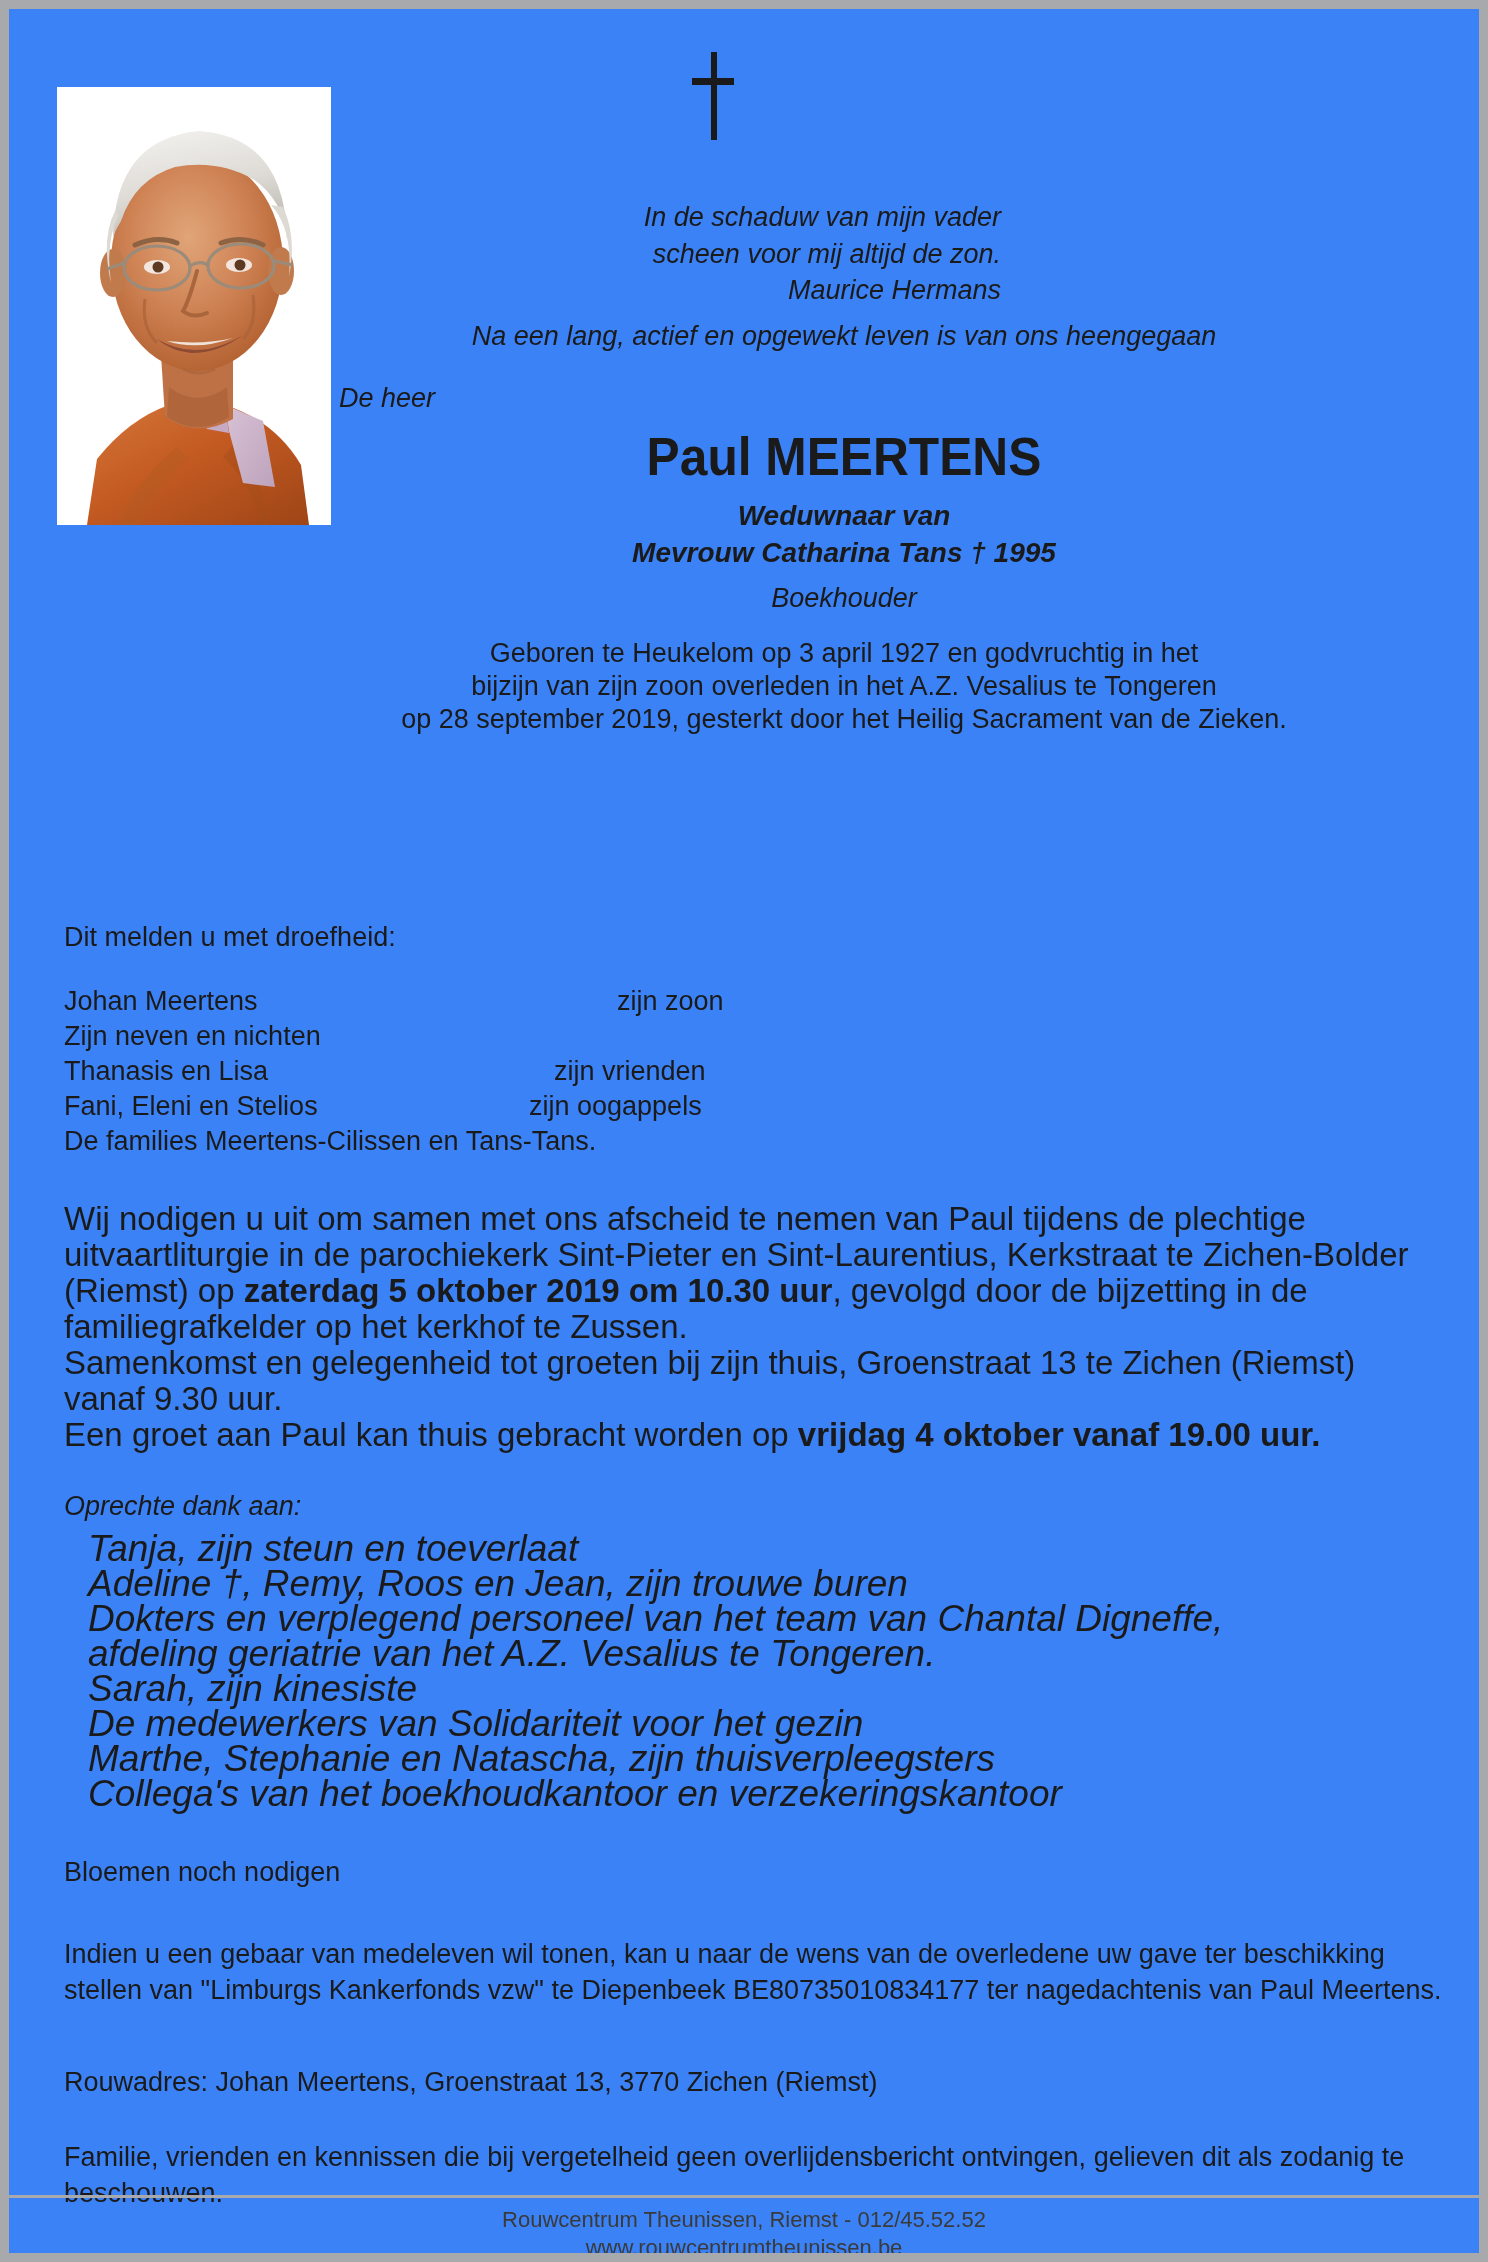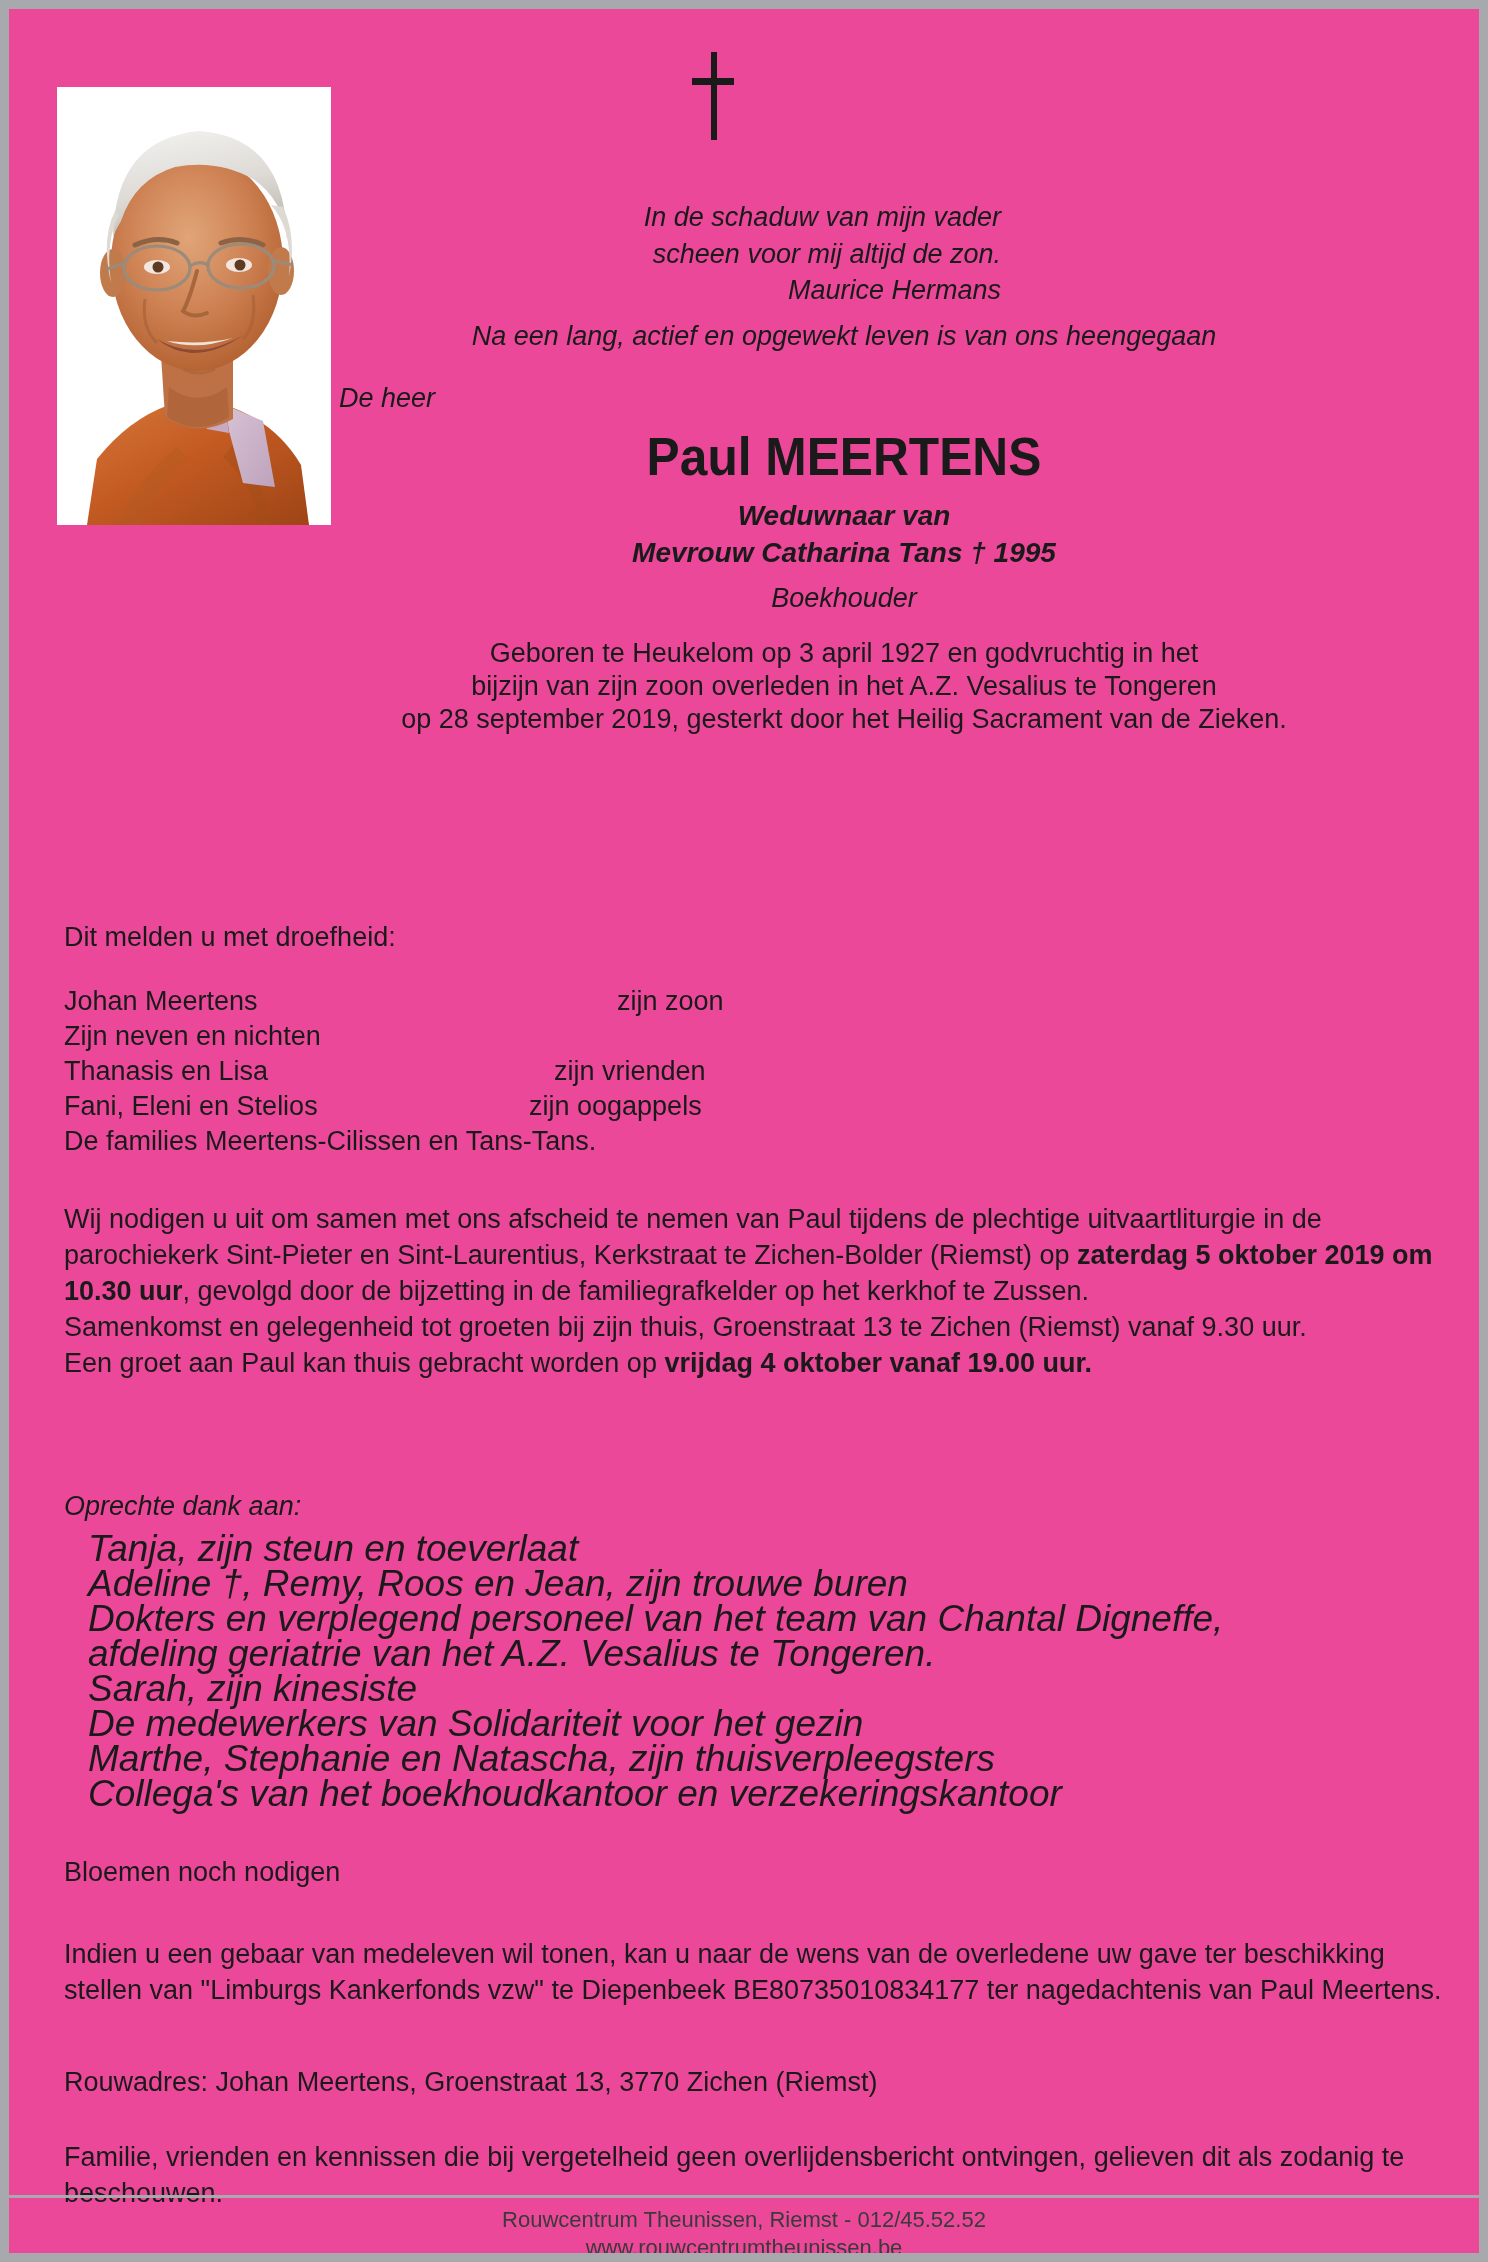--- a/index.html
+++ b/index.html
@@ -9,21 +9,21 @@
   }
   body {
     font-family: "Liberation Sans", sans-serif;
     color: #1a1a1a;
   }
   .card {
     position: relative;
     width: 1488px;
     height: 2262px;
     box-sizing: border-box;
-    background: #ec4899;
+    background: #3b82f6;
     border: 9px solid #a7a9ac;
     overflow: hidden;
   }
   .inner {
     position: relative;
     width: 100%;
     height: 100%;
   }
 
   
@@ -176,21 +176,21 @@
     position: absolute;
     top: 0;
     white-space: nowrap;
   }
 
   .invite {
     position: absolute;
     left: 55px;
     top: 1192px;
     width: 1380px;
-    font-size: 27px;
+    font-size: 33px;
     line-height: 36px;
   }
   .invite b { font-weight: bold; }
 
   .thanks-title {
     position: absolute;
     left: 55px;
     top: 1481px;
     font-size: 27px;
     line-height: 33px;

